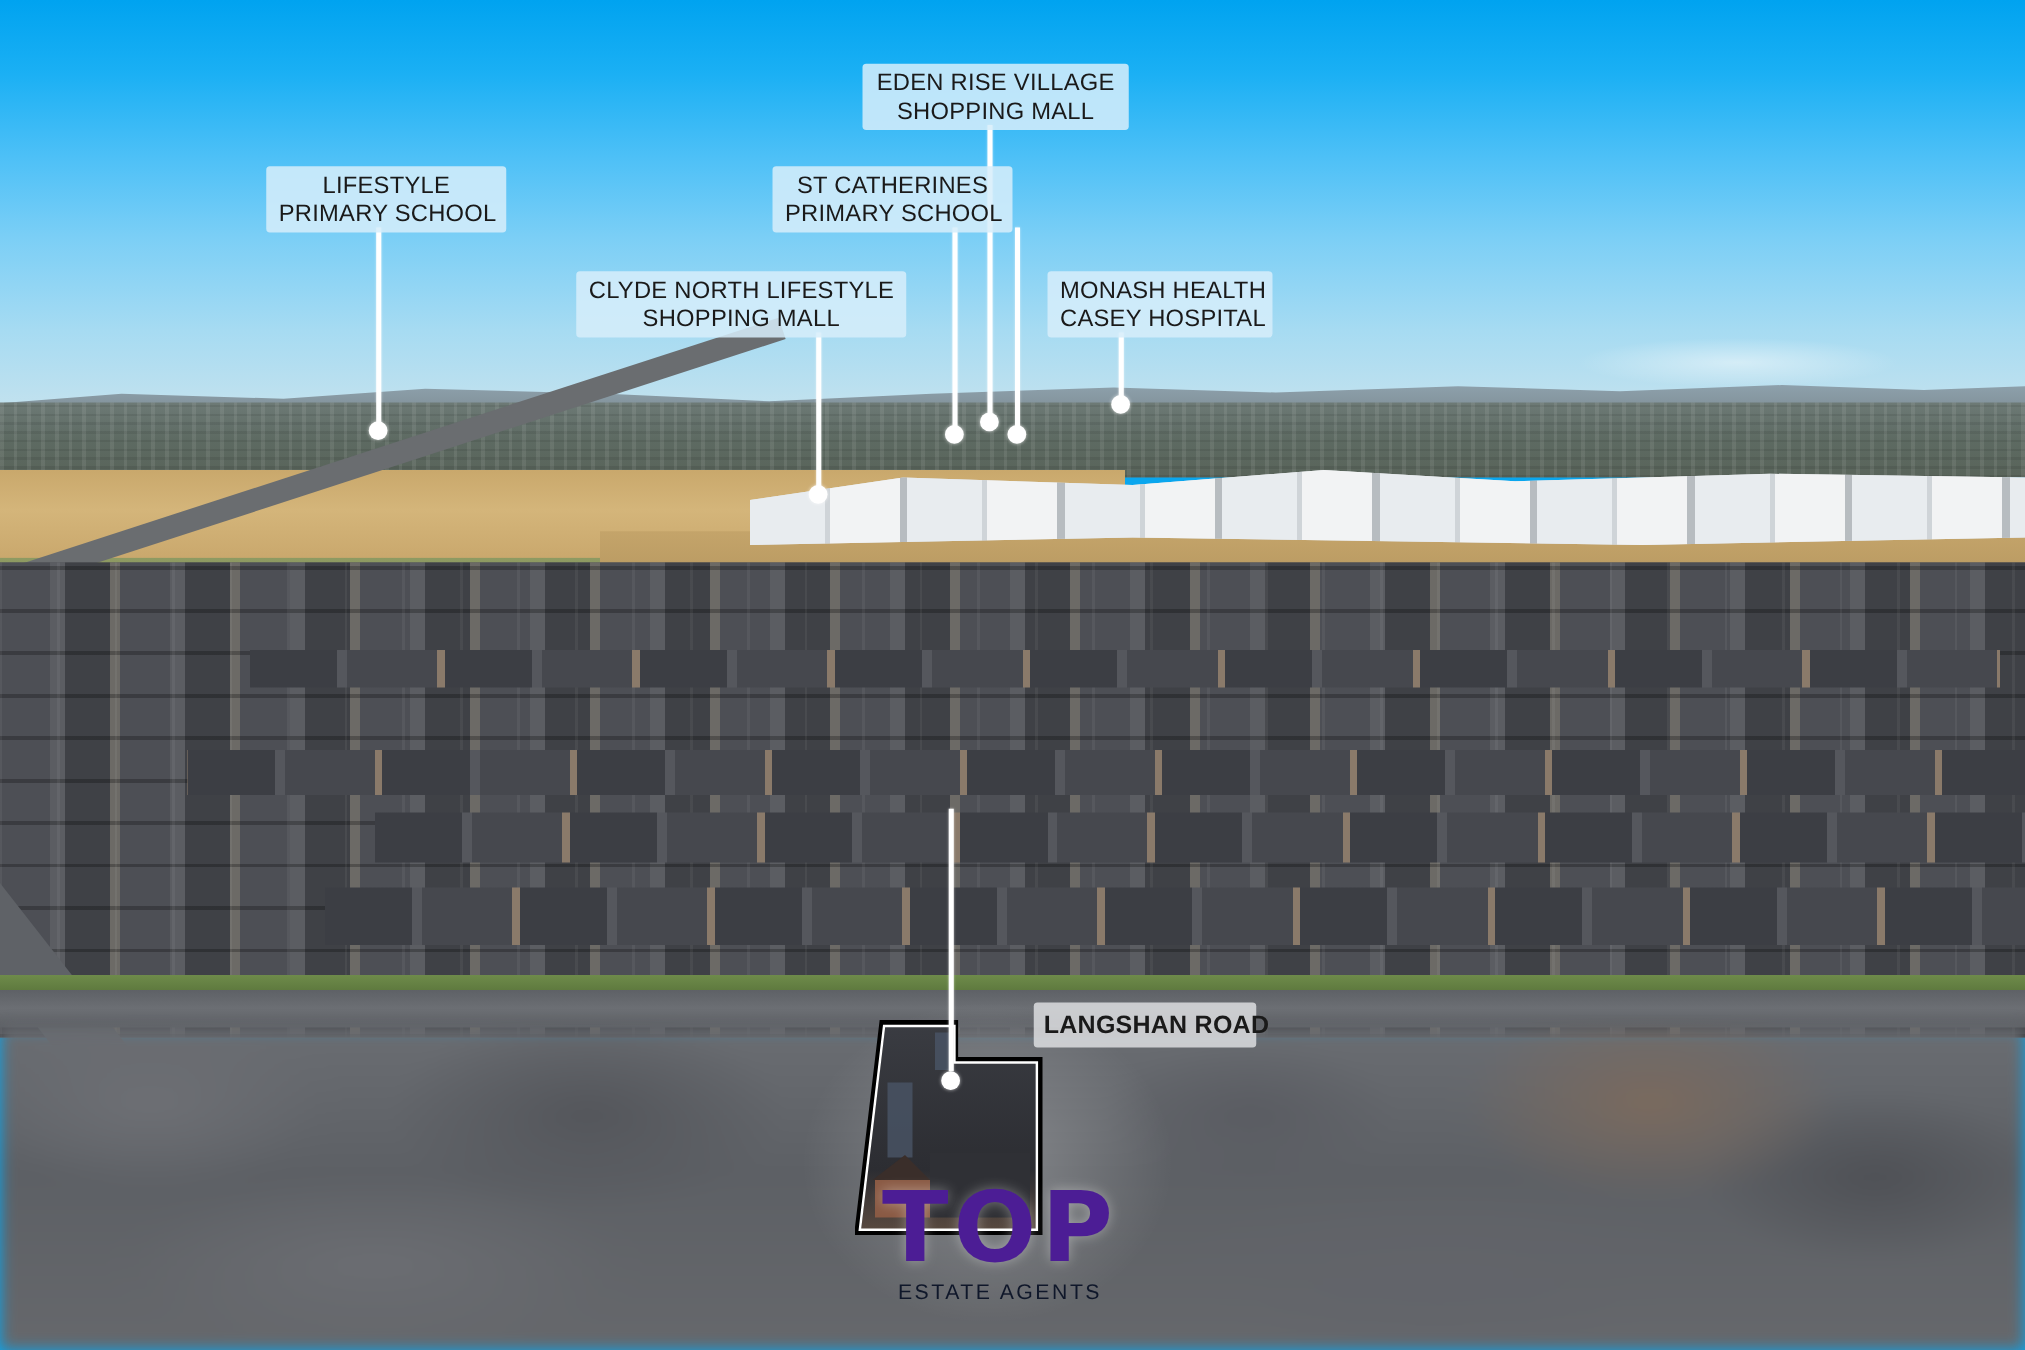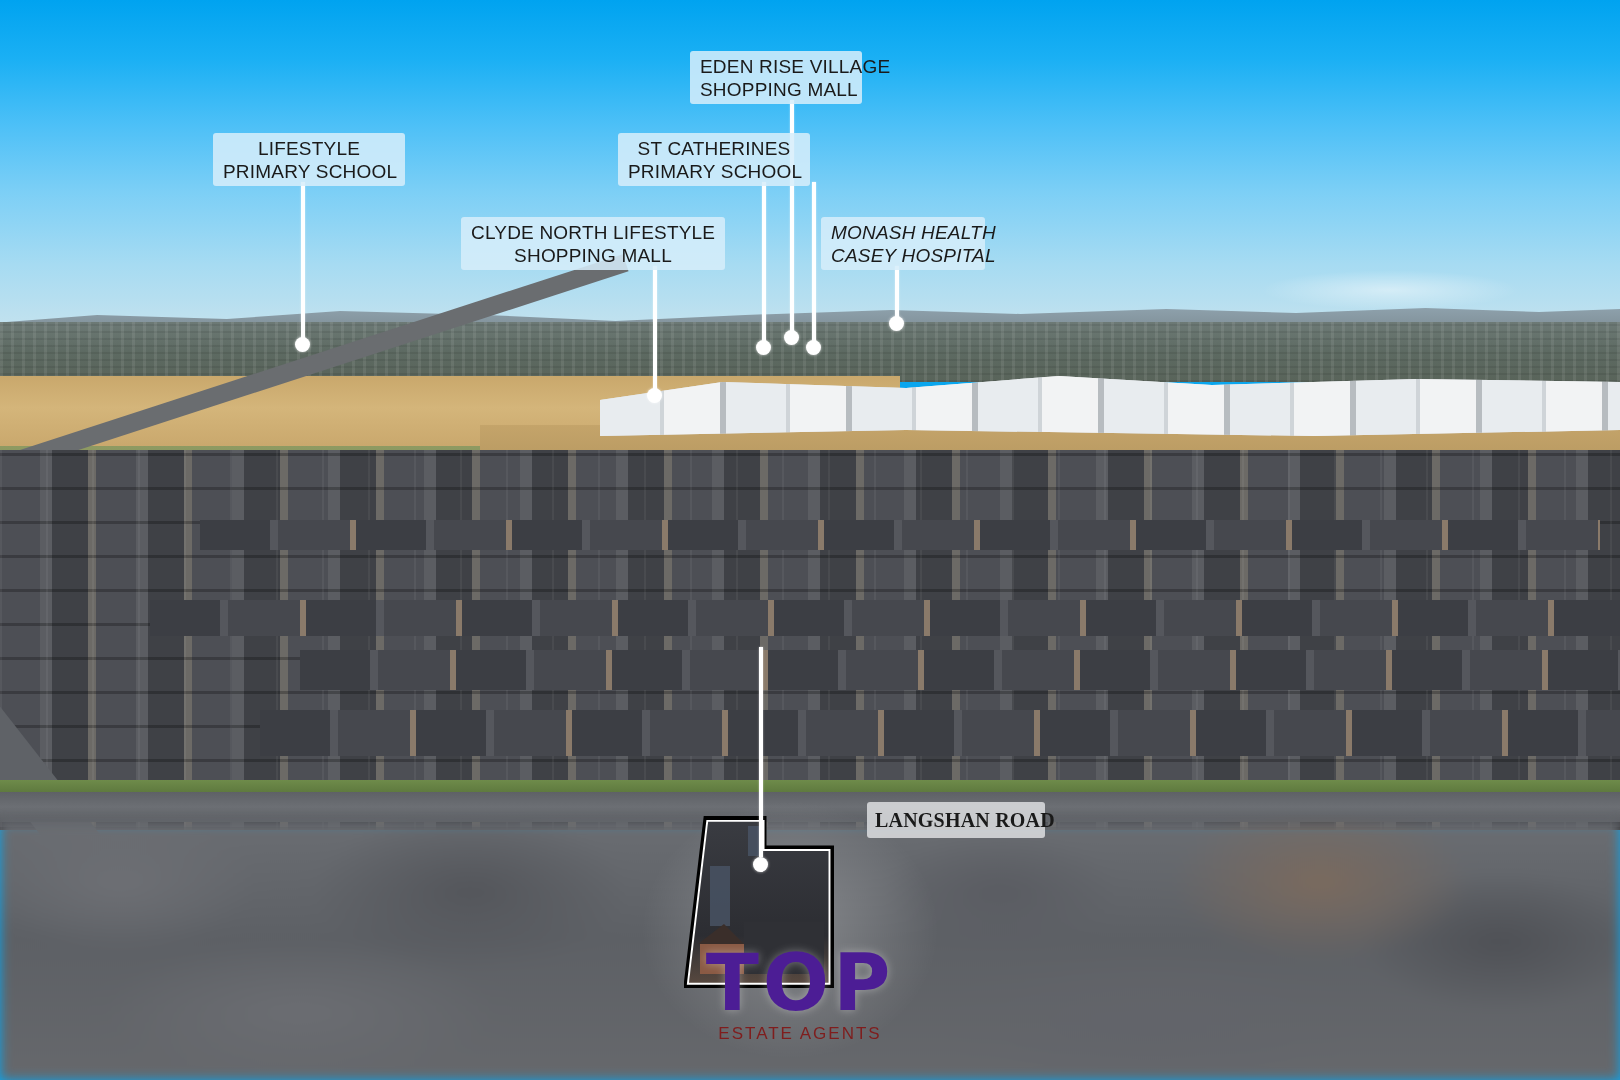--- a/index.html
+++ b/index.html
@@ -127,21 +127,21 @@
 
   .logo {
     position: absolute; left: 680px; top: 952px; width: 240px; text-align: center; color: #ffffff;
   }
   .logo-mark {
     font-family: "DejaVu Sans", sans-serif; font-weight: bold; font-size: 78px; line-height: 62px;
     letter-spacing: 4px; color: #4c1d95;
     text-shadow: 0 0 10px rgba(255,255,255,0.35);
   }
   .logo-sub {
-    font-family: "Liberation Sans", sans-serif; font-size: 17px; letter-spacing: 2px; margin-top: 10px; color: #7f1d1d;
+    font-family: "Liberation Sans", sans-serif; font-size: 17px; letter-spacing: 2px; margin-top: 10px; color: #0f172a;
   }
 </style>
 </head>
 <body>
 
 <div class="scene">
   <div class="sky"></div>
   <div class="cloud" style="left:1260px; top:270px; width:260px; height:40px;"></div>
   <div class="mountains"></div>
   <div class="far-suburb"></div>
@@ -194,48 +194,48 @@
 
   <div class="stem" style="left:812px; top:182px; height:162px;"></div>
   <div class="pin" style="left:806px; top:340px;"></div>
 
   <div class="stem" style="left:895px; top:266px; height:54px;"></div>
   <div class="pin" style="left:889px; top:316px;"></div>
 
   <div class="stem" style="left:759px; top:647px; height:210px;"></div>
   <div class="pin" style="left:753px; top:857px;"></div>
 
-  <div class="label" style="left:690px; top:51px; width:172px;">
+  <div class="label" style="left:690px; top:51px; width:213px;">
     <span>EDEN RISE VILLAGE</span>
     <span>SHOPPING MALL</span>
   </div>
 
   <div class="label" style="left:213px; top:133px; width:192px;">
     <span>LIFESTYLE</span>
     <span>PRIMARY SCHOOL</span>
   </div>
 
   <div class="label" style="left:590px; top:133px; width:192px;margin-left:28px;">
     <span>ST CATHERINES</span>
     <span>PRIMARY SCHOOL</span>
   </div>
 
 
   <div class="label" style="left:461px; top:217px; width:264px;">
     <span>CLYDE NORTH LIFESTYLE</span>
     <span>SHOPPING MALL</span>
   </div>
 
-  <div class="label" style="left:821px; top:217px; width:164px;font-style:italic;">
+  <div class="label" style="left:838px; top:217px; width:180px;">
     <span>MONASH HEALTH</span>
     <span>CASEY HOSPITAL</span>
   </div>
 
 
-  <div class="label grey bold" style="left:867px; top:802px; width:178px;font-family:Liberation Serif, serif;">
+  <div class="label grey bold" style="left:827px; top:802px; width:178px;">
     <span>LANGSHAN ROAD</span>
   </div>
 
   <div class="logo">
     <div class="logo-mark">TOP</div>
     <div class="logo-sub">ESTATE AGENTS</div>
   </div>
 </div>
 
 </body></html>

